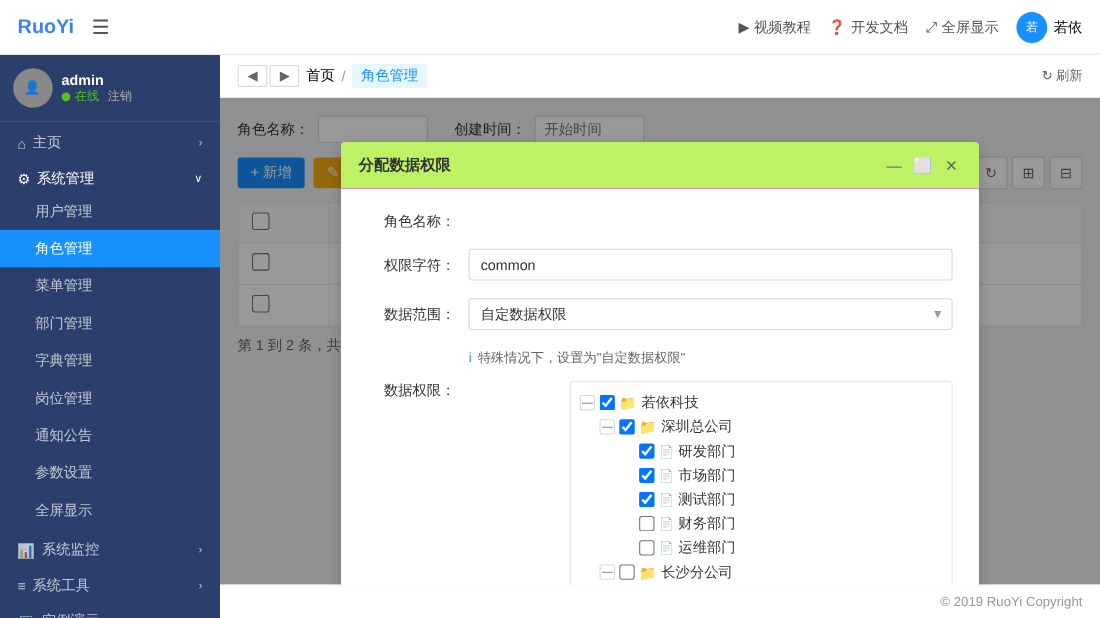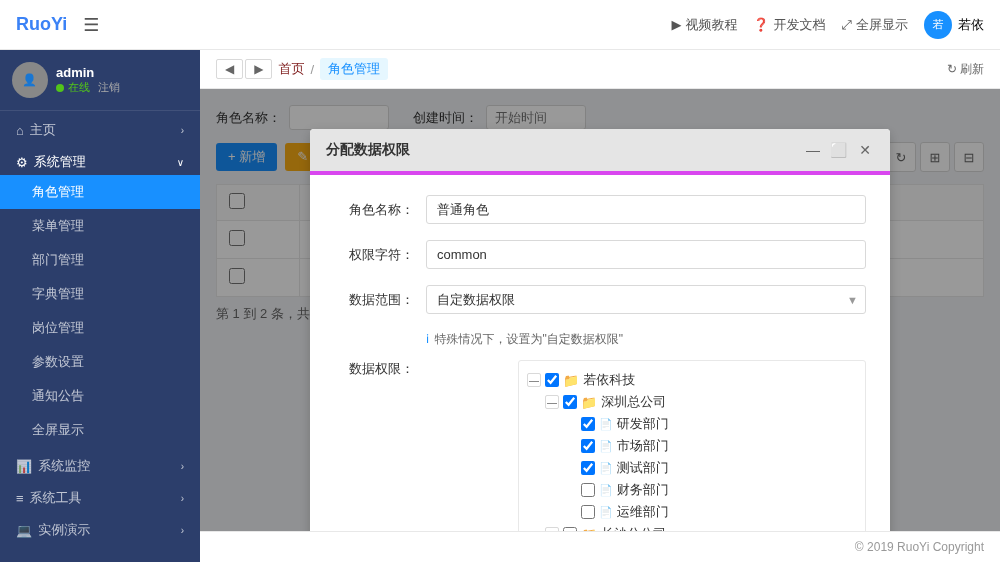--- a/index.html
+++ b/index.html
@@ -82,21 +82,21 @@
       background: #fff;
       padding: 8px 16px;
       display: flex;
       align-items: center;
       gap: 8px;
       border-bottom: 1px solid #e8e8e8;
       justify-content: space-between;
       flex-shrink: 0;
     }
     .breadcrumb-left { display: flex; align-items: center; gap: 6px; }
-    .breadcrumb-item { color: #7f1d1d; font-size: 13px; cursor: pointer; }
+    .breadcrumb-item { color: #000000; font-size: 13px; cursor: pointer; }
     .breadcrumb-item.current { color: #1890ff; background: #e6f7ff; padding: 2px 8px; border-radius: 3px; }
     .breadcrumb-sep { color: #999; }
     .breadcrumb-nav-btns { display: flex; gap: 2px; }
     .bc-btn { border: 1px solid #d9d9d9; background: #fff; color: #666; padding: 2px 8px; font-size: 12px; cursor: pointer; border-radius: 2px; }
     .breadcrumb-right { display: flex; align-items: center; gap: 8px; }
     .refresh-btn { font-size: 12px; color: #666; cursor: pointer; display: flex; align-items: center; gap: 3px; }
 
     
     .page-content { flex: 1; padding: 16px; overflow: auto; position: relative; }
 
@@ -136,25 +136,25 @@
     .modal {
       background: #fff;
       border-radius: 4px;
       width: 580px;
       box-shadow: 0 4px 12px rgba(0,0,0,0.2);
       display: flex;
       flex-direction: column;
     }
     .modal-header {
       padding: 12px 16px;
-      border-bottom: 4px solid #d946ef;
+      border-bottom: 1px solid #d946ef;
       display: flex;
       align-items: flex-start;
       justify-content: space-between;
-      background: #e5e5e5;
+      background: #bef264;
       border-radius: 4px 4px 0 0;
     }
     .modal-title { font-size: 14px; font-weight: bold; color: #333; }
     .modal-controls { display: flex; align-items: center; gap: 8px; }
     .modal-ctrl-btn { color: #666; cursor: pointer; font-size: 14px; width: 18px; height: 18px; display: flex; align-items: center; justify-content: center; }
     .modal-body { padding: 20px 24px; }
     .form-row { display: flex; align-items: center; margin-bottom: 16px; }
     .form-label { width: 80px; text-align: right; font-size: 13px; color: #333; margin-right: 12px; flex-shrink: 0; }
     .form-input { flex: 1; border: 1px solid #d9d9d9; border-radius: 3px; padding: 6px 10px; font-size: 13px; color: #333; background: #fff; }
     .form-select-wrapper { flex: 1; position: relative; }
@@ -222,27 +222,28 @@
         <span>⌂</span>
         <span>主页</span>
         <span class="chevron" style="margin-left:auto">›</span>
       </div>
 
       <div class="sidebar-section" style="color:#fff;">
         <span>⚙</span>
         <span>系统管理</span>
         <span class="chevron" style="margin-left:auto">∨</span>
       </div>
+      <div class="sidebar-sub-item">用户管理</div>
       <div class="sidebar-sub-item active">角色管理</div>
       <div class="sidebar-sub-item">菜单管理</div>
       <div class="sidebar-sub-item">部门管理</div>
       <div class="sidebar-sub-item">字典管理</div>
       <div class="sidebar-sub-item">岗位管理</div>
+      <div class="sidebar-sub-item">通知公告</div>
       <div class="sidebar-sub-item">参数设置</div>
-      <div class="sidebar-sub-item">通知公告</div>
       <div class="sidebar-sub-item">全屏显示</div>
 
       <div class="sidebar-section">
         <span>📊</span>
         <span>系统监控</span>
         <span class="chevron" style="margin-left:auto">›</span>
       </div>
       <div class="sidebar-section">
         <span>≡</span>
         <span>系统工具</span>
@@ -339,21 +340,20 @@
             <div class="modal-controls">
               <span class="modal-ctrl-btn">—</span>
               <span class="modal-ctrl-btn">⬜</span>
               <span class="modal-ctrl-btn">✕</span>
             </div>
           </div>
           <div class="modal-body">
 
             <div class="form-row">
               <span class="form-label">角色名称：</span>
-              <input class="form-input" type="text" value="普通角色" style="">
             </div>
 
             <div class="form-row">
               <span class="form-label">权限字符：</span>
               <input class="form-input" type="text" value="common" style="">
             </div>
 
             <div class="form-row">
               <span class="form-label">数据范围：</span>
               <div class="form-select-wrapper">

